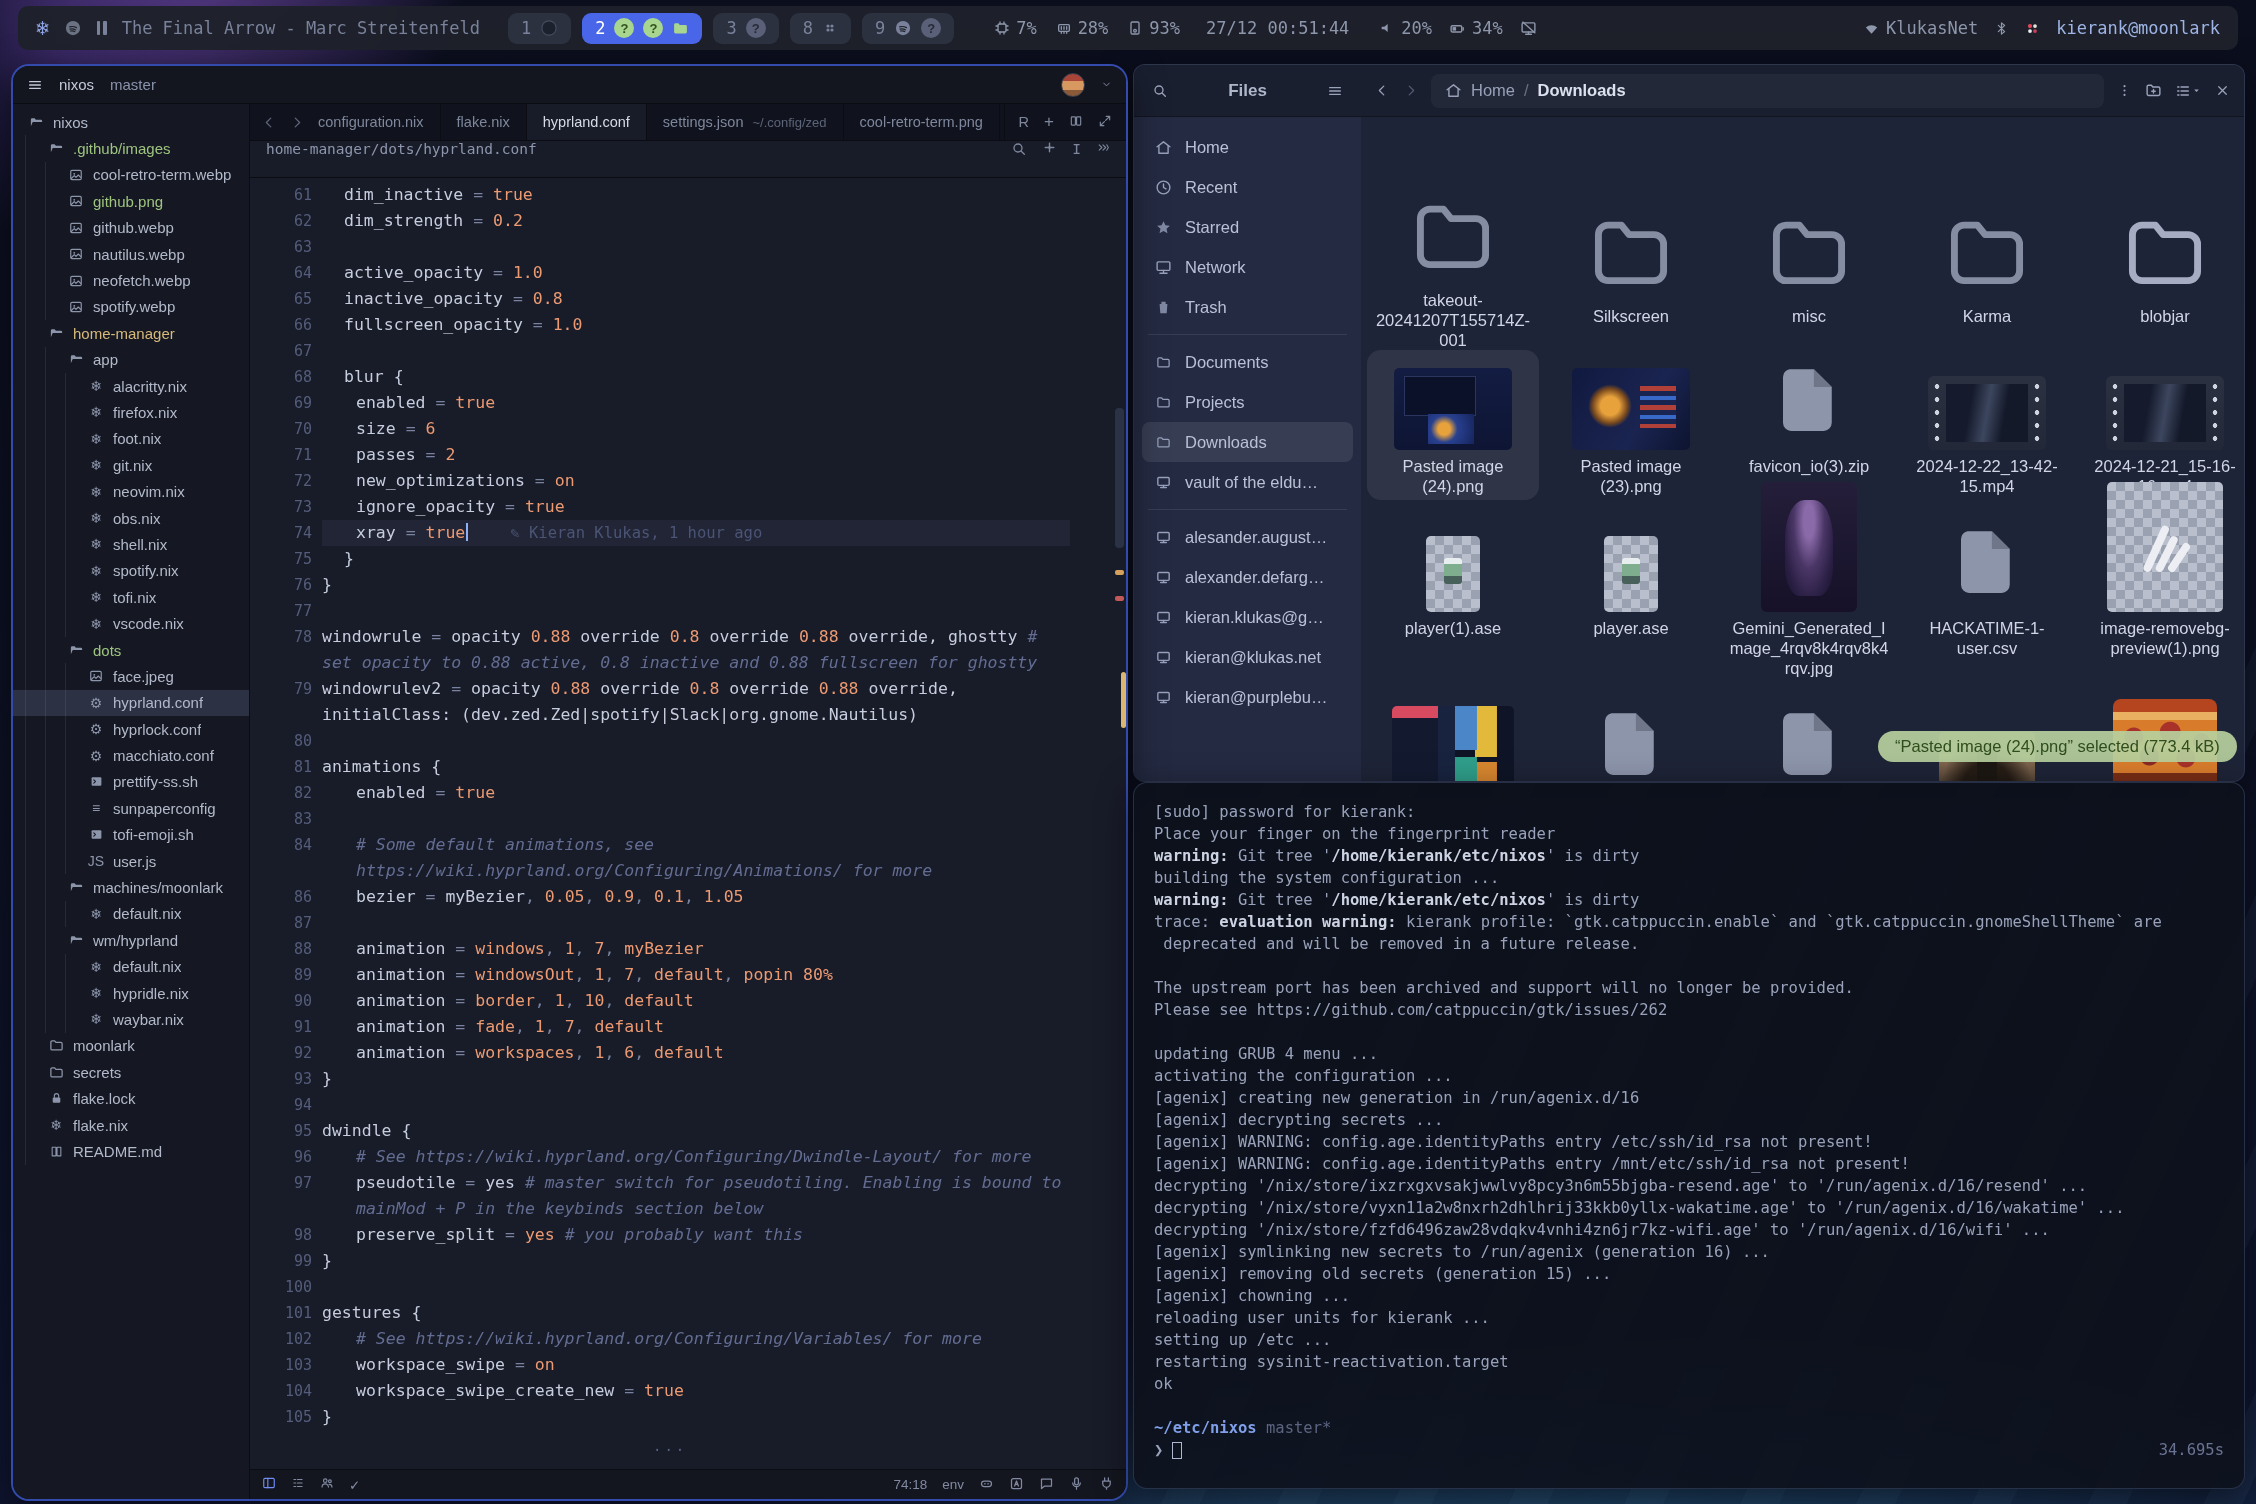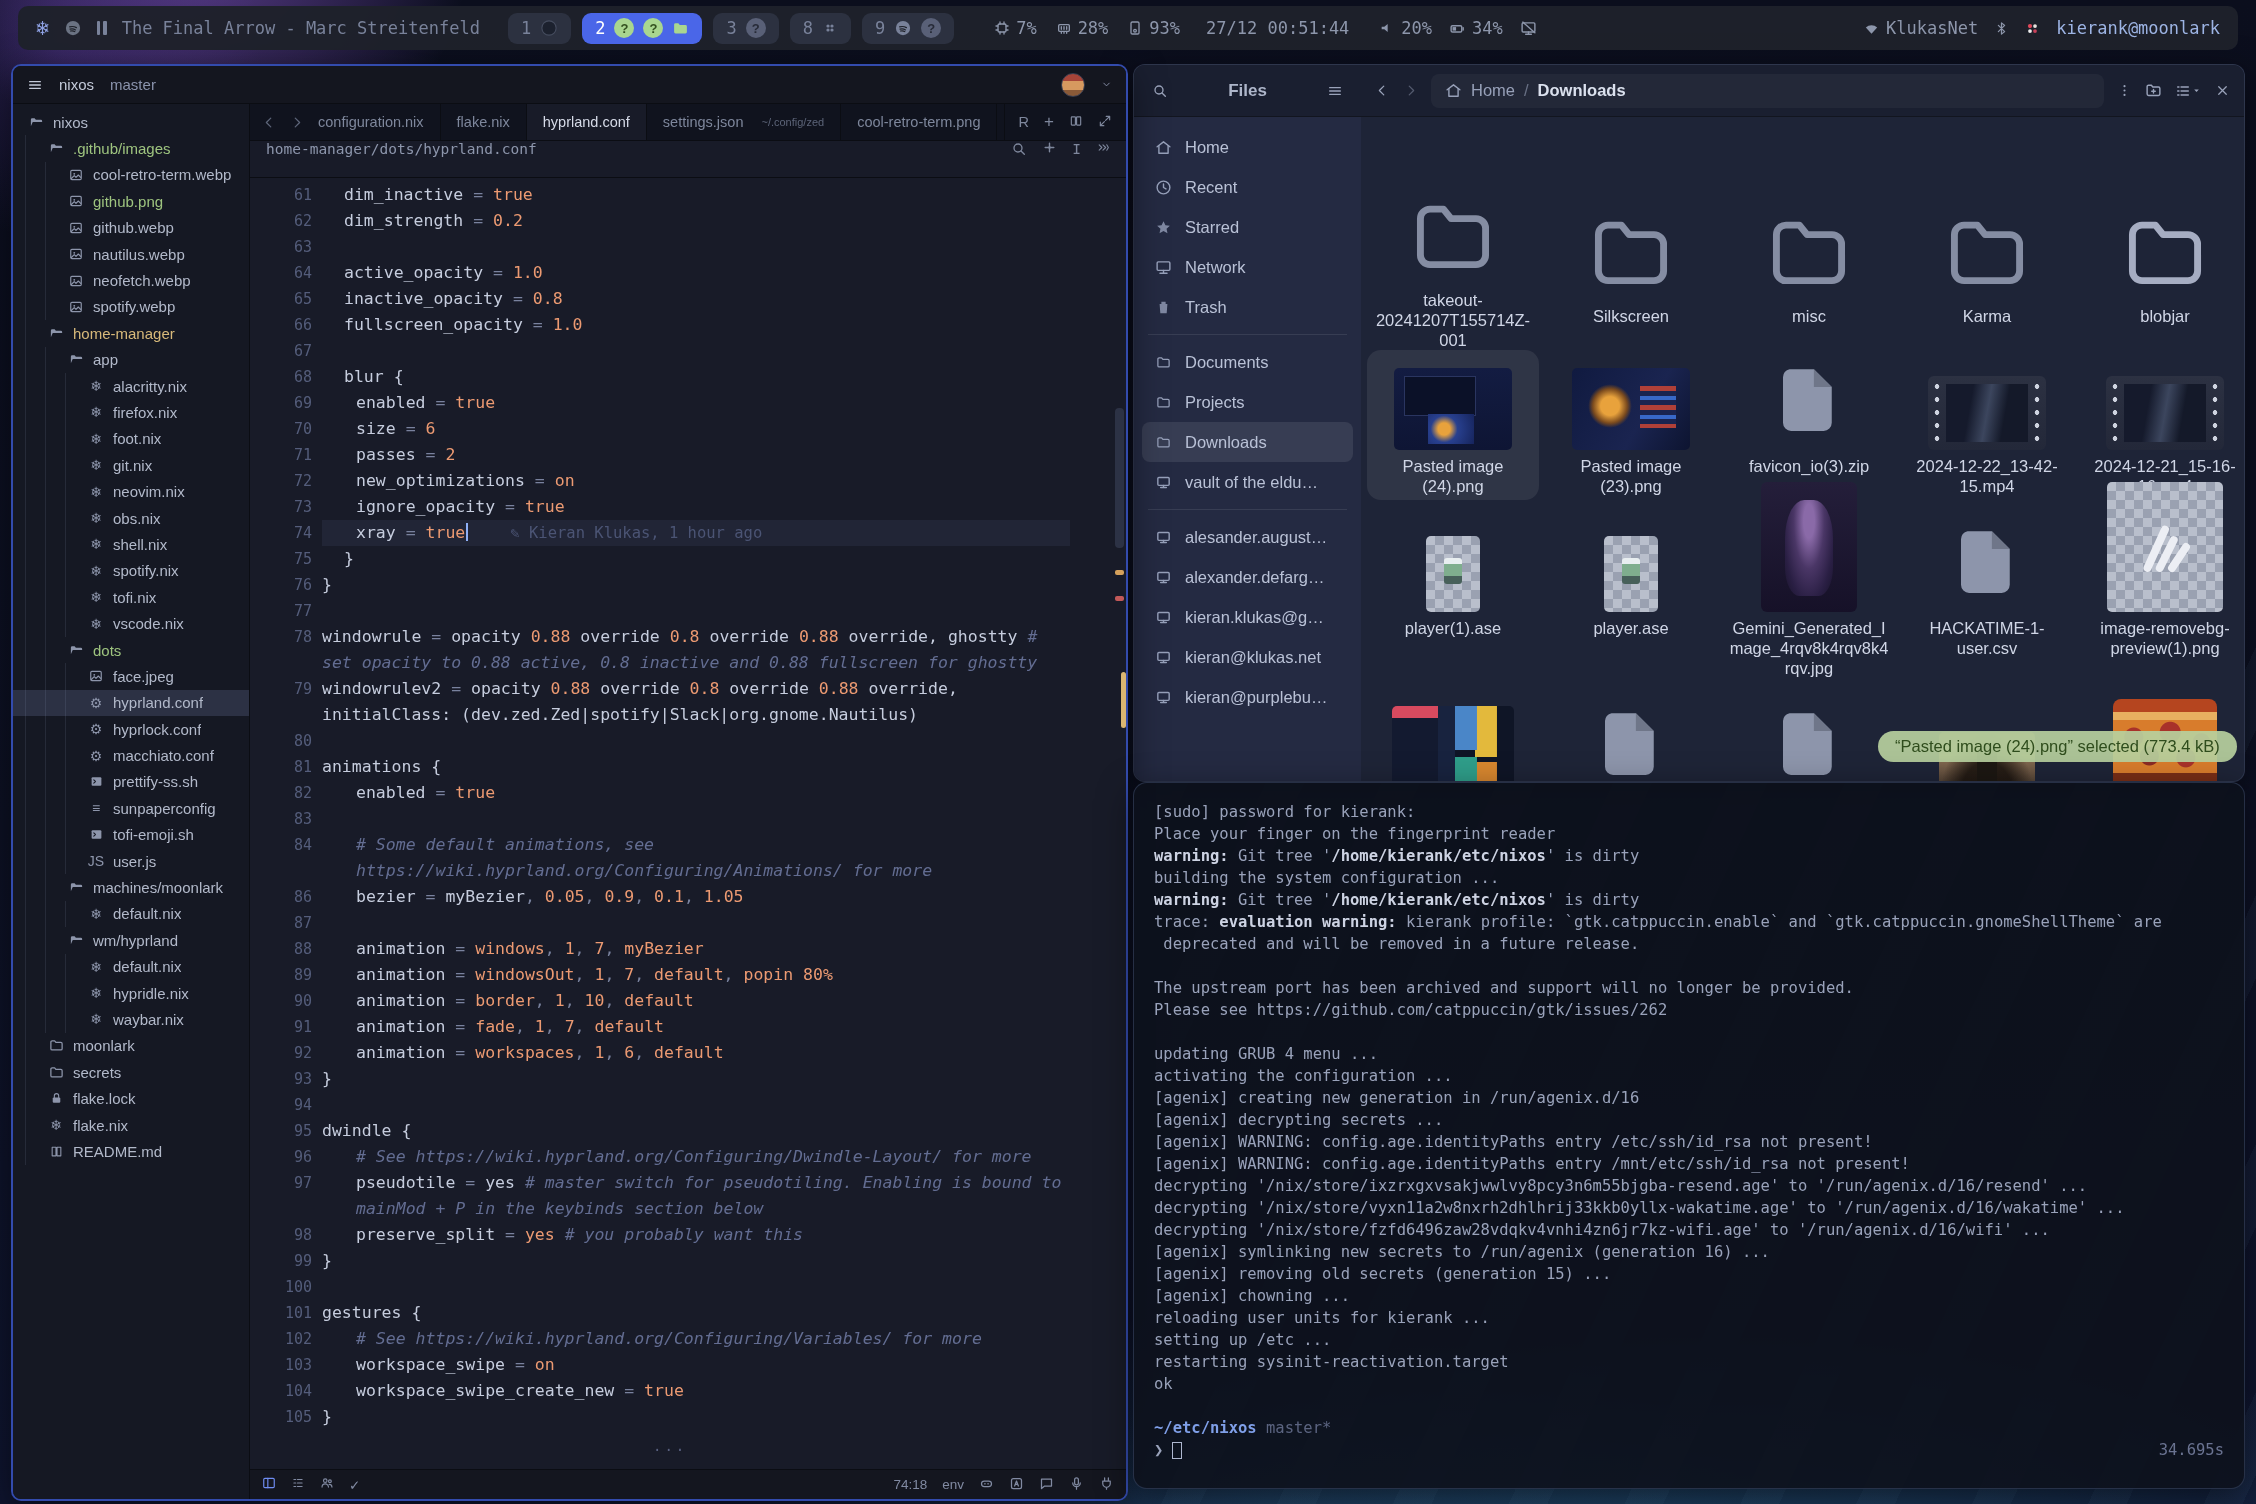--- a/index.html
+++ b/index.html
@@ -39,21 +39,21 @@
   .pill.active .ic{color:#a9d68f}
   .wb-stats{display:flex;align-items:center;gap:19px;margin-left:40px}
   .stat{display:flex;align-items:center;gap:6px;white-space:nowrap}
   .wb-clock{margin-left:26px;white-space:nowrap}
   .wb-rstats{display:flex;align-items:center;gap:17px;margin-left:30px}
   .wb-right{margin-left:auto;display:flex;align-items:center;gap:16px}
   .wb-user{color:#9db4e4}
 
   
   .win-editor{position:absolute;left:11px;top:64px;width:1117px;height:1437px;background:#181b28;
-    border-radius:10px;border:2px solid rgba(62,95,230,.7);box-shadow:0 10px 36px rgba(0,0,0,.5);
+    border-radius:18px;border:2px solid rgba(62,95,230,.7);box-shadow:0 10px 36px rgba(0,0,0,.5);
     overflow:hidden;display:flex;flex-direction:column;z-index:10}
   .z-title{height:38px;background:#14161f;border-bottom:1px solid #0b0d13;display:flex;align-items:center;
     padding:0 14px;gap:16px;font-size:15px;color:#c3cad9;flex:none}
   .z-title .branch{color:#8a93ac}
   .z-title .spacer{flex:1}
   .avatar{width:24px;height:24px;border-radius:50%;background:linear-gradient(180deg,#a84438 0 32%,#d7995f 32% 72%,#8a5a38 72%);border:1px solid #3a3f52}
   .z-body{flex:1;display:flex;min-height:0}
   .z-tree{width:237px;background:#151823;border-right:1px solid #0b0d13;padding-top:5px;font-size:15px;color:#b2b9ca;overflow:hidden;flex:none;position:relative}
   .t-row{height:26.4px;display:flex;align-items:center;cursor:default;white-space:nowrap}
   .t-row.sel{background:#2c3144}
@@ -61,21 +61,21 @@
   .t-row .ic{width:18px;margin:0 8px 0 2px;color:#8d95ab;flex:none;font-size:14px}
   .t-row .lbl{overflow:hidden;text-overflow:ellipsis}
   .t-row.green .lbl{color:#9ec47f}
   .t-row.yellow .lbl{color:#d7b97a}
   .tree-mark{position:absolute;right:0;top:606px;width:5px;height:56px;background:#dbb671;border-radius:3px;z-index:3}
   .z-main{flex:1;display:flex;flex-direction:column;min-width:0}
   .z-tabs{height:37px;background:#10131e;border-bottom:1px solid #0b0d13;display:flex;align-items:stretch;font-size:14.5px;color:#7e879c;flex:none}
   .tab-nav{display:flex;align-items:center;gap:12px;padding:0 12px;color:#5d6579}
   .tab{display:flex;align-items:center;padding:0 16px;border-right:1px solid #0b0d13;white-space:nowrap}
   .tab.active{background:#181b28;color:#d6dbe8}
-  .tab .hint{font-size:11px;color:#5c6478;margin-left:18px}
+  .tab .hint{font-size:13px;color:#5c6478;margin-left:9px}
   .tab.clip{max-width:132px;overflow:hidden}
   .tab.clip .tlbl{margin-left:-14px}
   .tab-acts{margin-left:auto;display:flex;align-items:center;gap:15px;padding:0 14px;color:#7e879c;border-left:1px solid #0b0d13}
   .z-crumb{height:37px;background:#181b28;border-bottom:1px solid #0b0d13;display:flex;align-items:flex-start;
     padding:0 16px;font-family:"DejaVu Sans Mono",monospace;font-size:14.5px;color:#8d96ac;flex:none}
   .crumb-ics{margin-left:auto;display:flex;gap:16px;color:#7e879c}
   .z-code{flex:1;position:relative;overflow:hidden;font-family:"DejaVu Sans Mono",monospace;font-size:16.5px;line-height:26px;color:#c6cdde}
   .codewrap{padding:4px 56px 0 72px}
   .ln{position:relative;white-space:pre-wrap;min-height:26px}
   .ln .n{position:absolute;left:-50px;width:40px;text-align:right;color:#545d7b;font-size:15px;white-space:nowrap}

